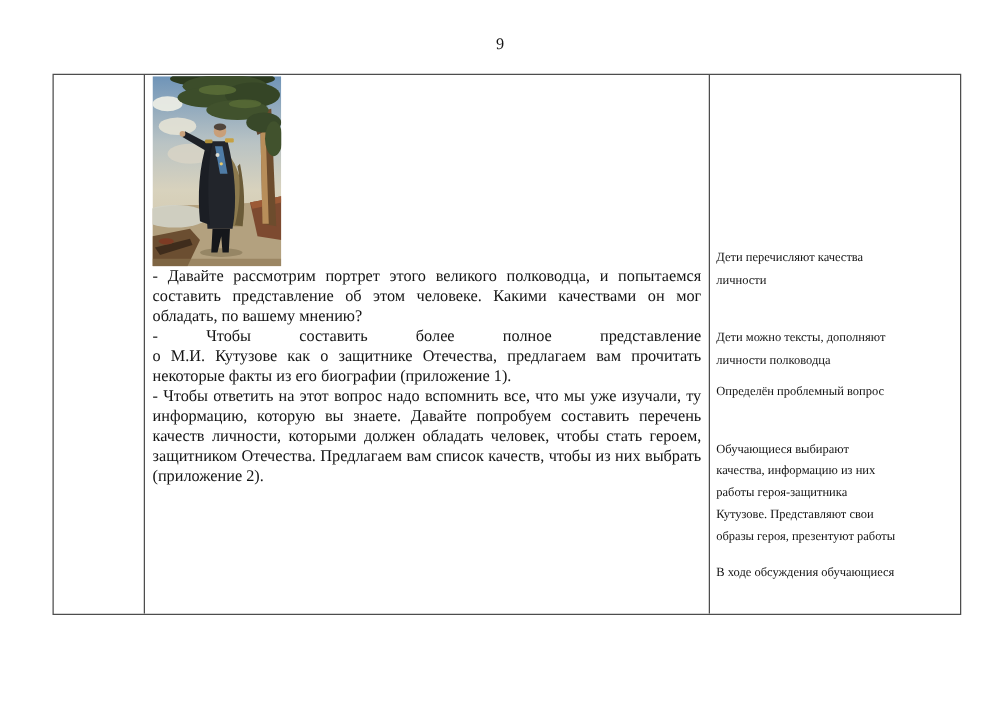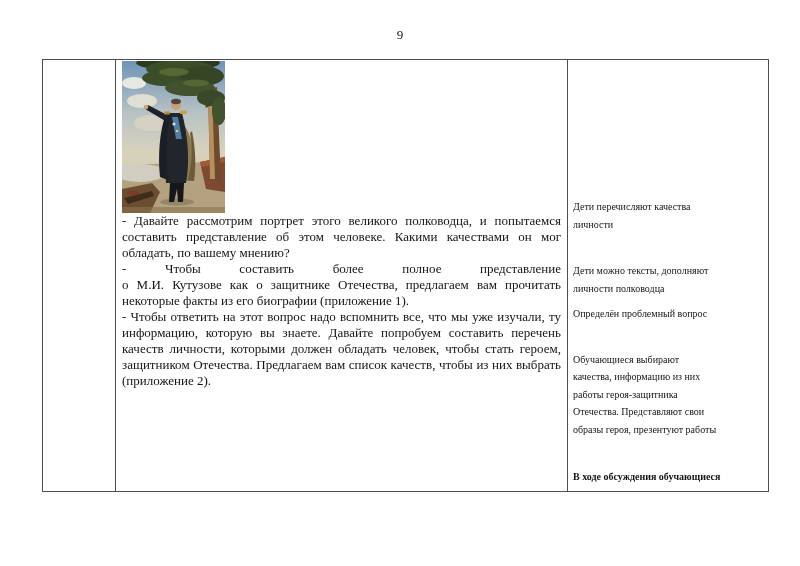--- a/index.html
+++ b/index.html
@@ -41,21 +41,21 @@
   .stretch { text-align: justify; text-align-last: justify; }
   .question { margin-top: 10px; }
   .para3    { margin-top: 28px; }
   .bold { font-weight: bold; }
 
   .rb div { white-space: nowrap; }
   .rb1 { margin-top: 138px; }
   .rb2 { margin-top: 29px; }
   .rb3 { margin-top: 8px; }
   .rb4 { margin-top: 28px; }
-  .rb5 { margin-top: 32px; line-height: 14px; font-weight: bold; }
+  .rb5 { margin-top: 14px; line-height: 14px; }
 </style>
 </head>
 <body>
 
 <div class="page-number">9</div>
 
 <div class="doc-table">
 
   <div class="col col-left"></div>
 
@@ -137,21 +137,21 @@
       <div>Дети можно тексты, дополняют</div>
       <div>личности полководца</div>
     </div>
     <div class="rb rb3">
       <div>Определён проблемный вопрос</div>
     </div>
     <div class="rb rb4">
       <div>Обучающиеся выбирают</div>
       <div>качества, информацию из них</div>
       <div>работы героя-защитника</div>
-      <div>Отечества. Представляют свои</div>
+      <div>Кутузове. Представляют свои</div>
       <div>образы героя, презентуют работы</div>
     </div>
     <div class="rb rb5">
       <div>В ходе обсуждения обучающиеся</div>
     </div>
   </div>
 
 </div>
 
 </body></html>

